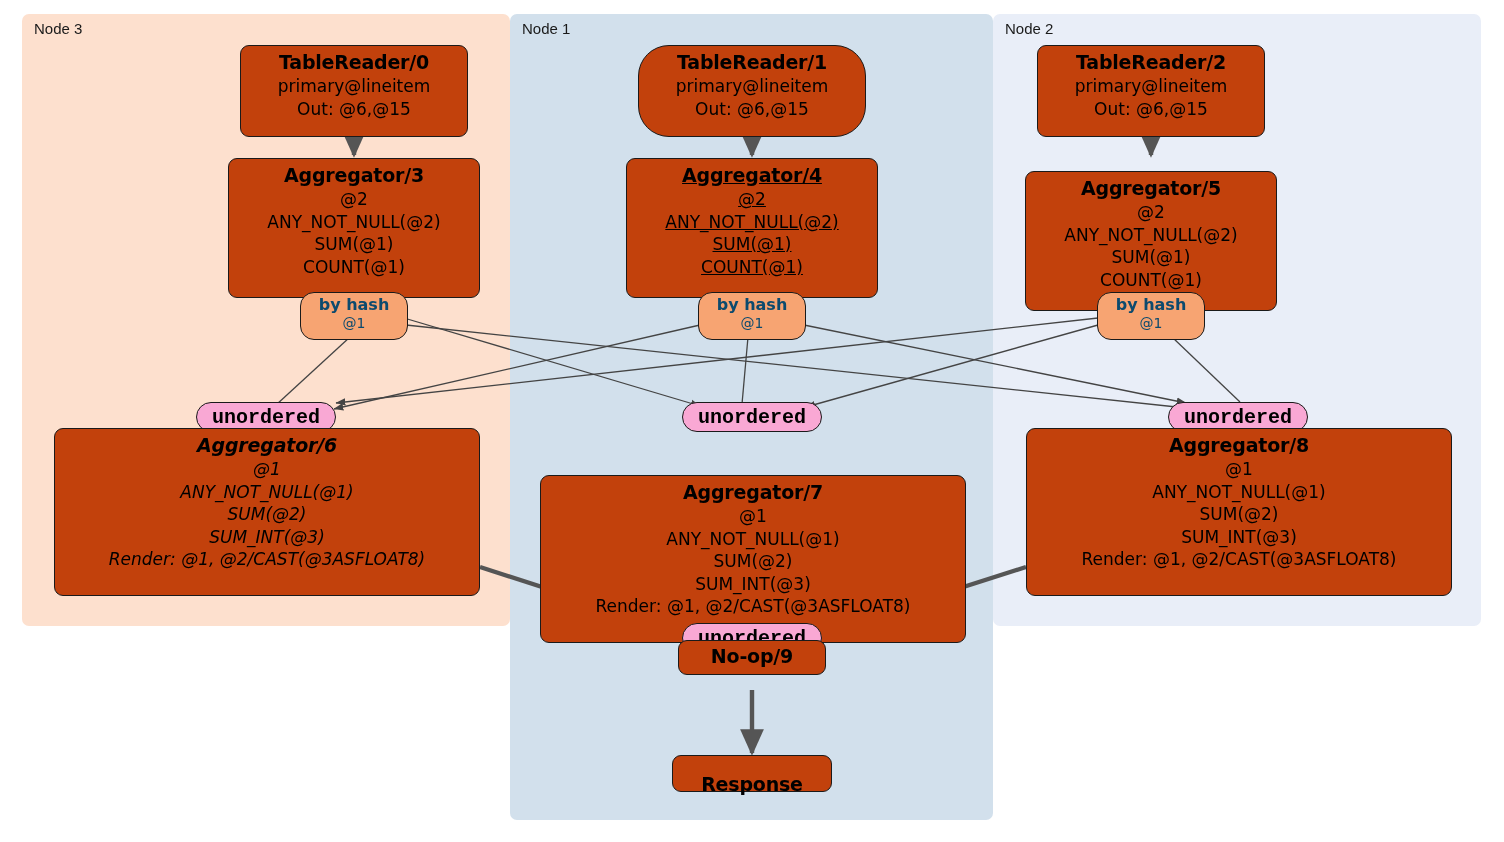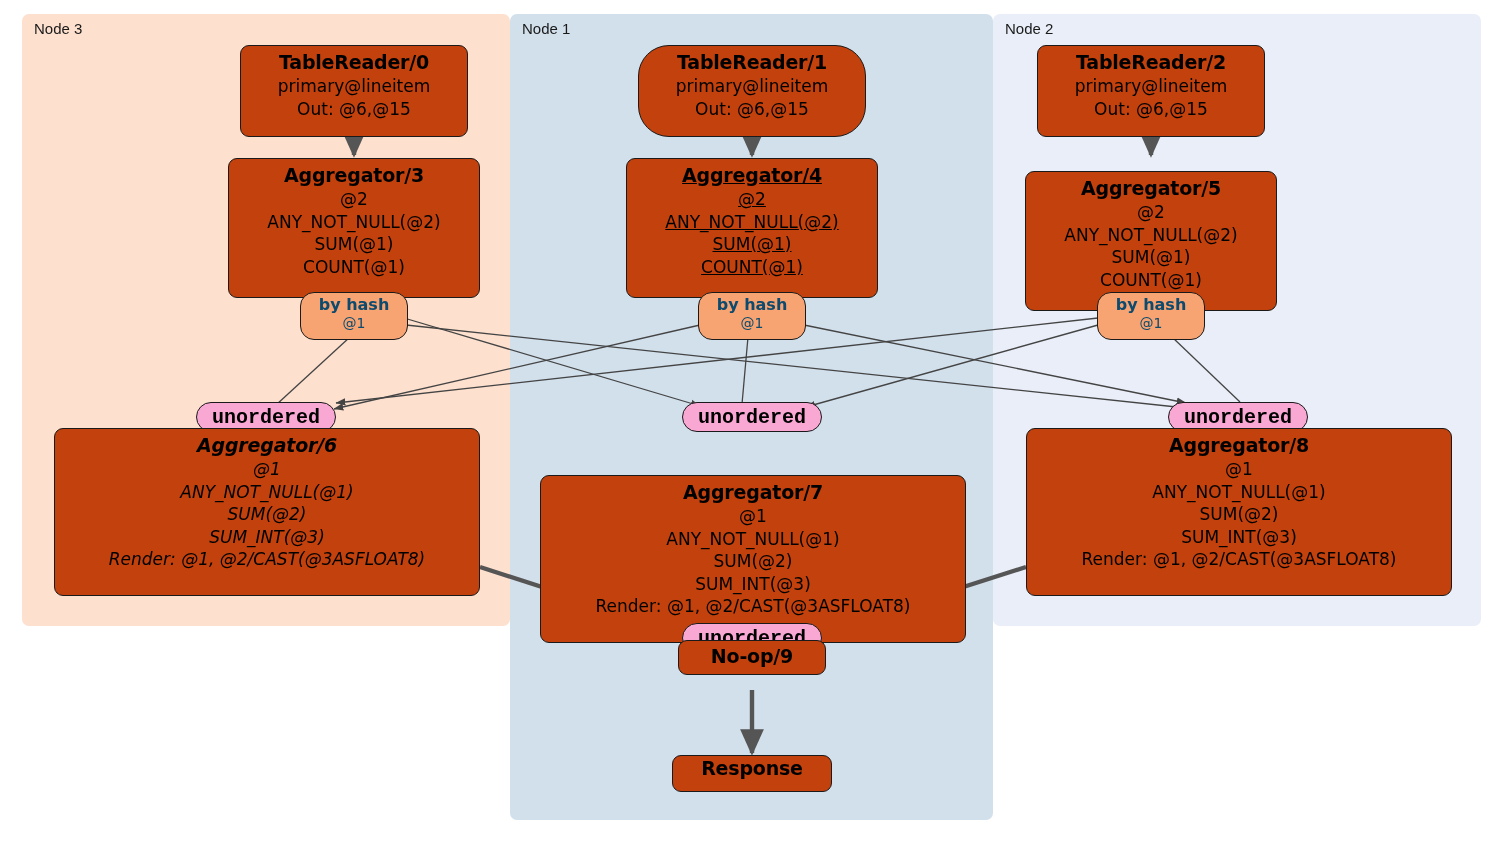--- a/index.html
+++ b/index.html
@@ -259,17 +259,17 @@
   </div>
 
   <div class="sync" style="left:682px; top:623px; width:140px; height:30px;">
     <span>unordered</span>
   </div>
 
   <div class="proc compact" style="left:678px; top:640px; width:148px; height:35px; padding-top:3px;">
     <span class="ttl">No-op/9</span>
   </div>
 
-  <div class="proc compact" style="left:672px; top:755px; width:160px; height:37px; padding-top:0;">
+  <div class="proc compact" style="left:672px; top:755px; width:160px; height:37px; padding-top:16px;">
     <span class="ttl">Response</span>
   </div>
 
 </div>
 
 </body></html>

